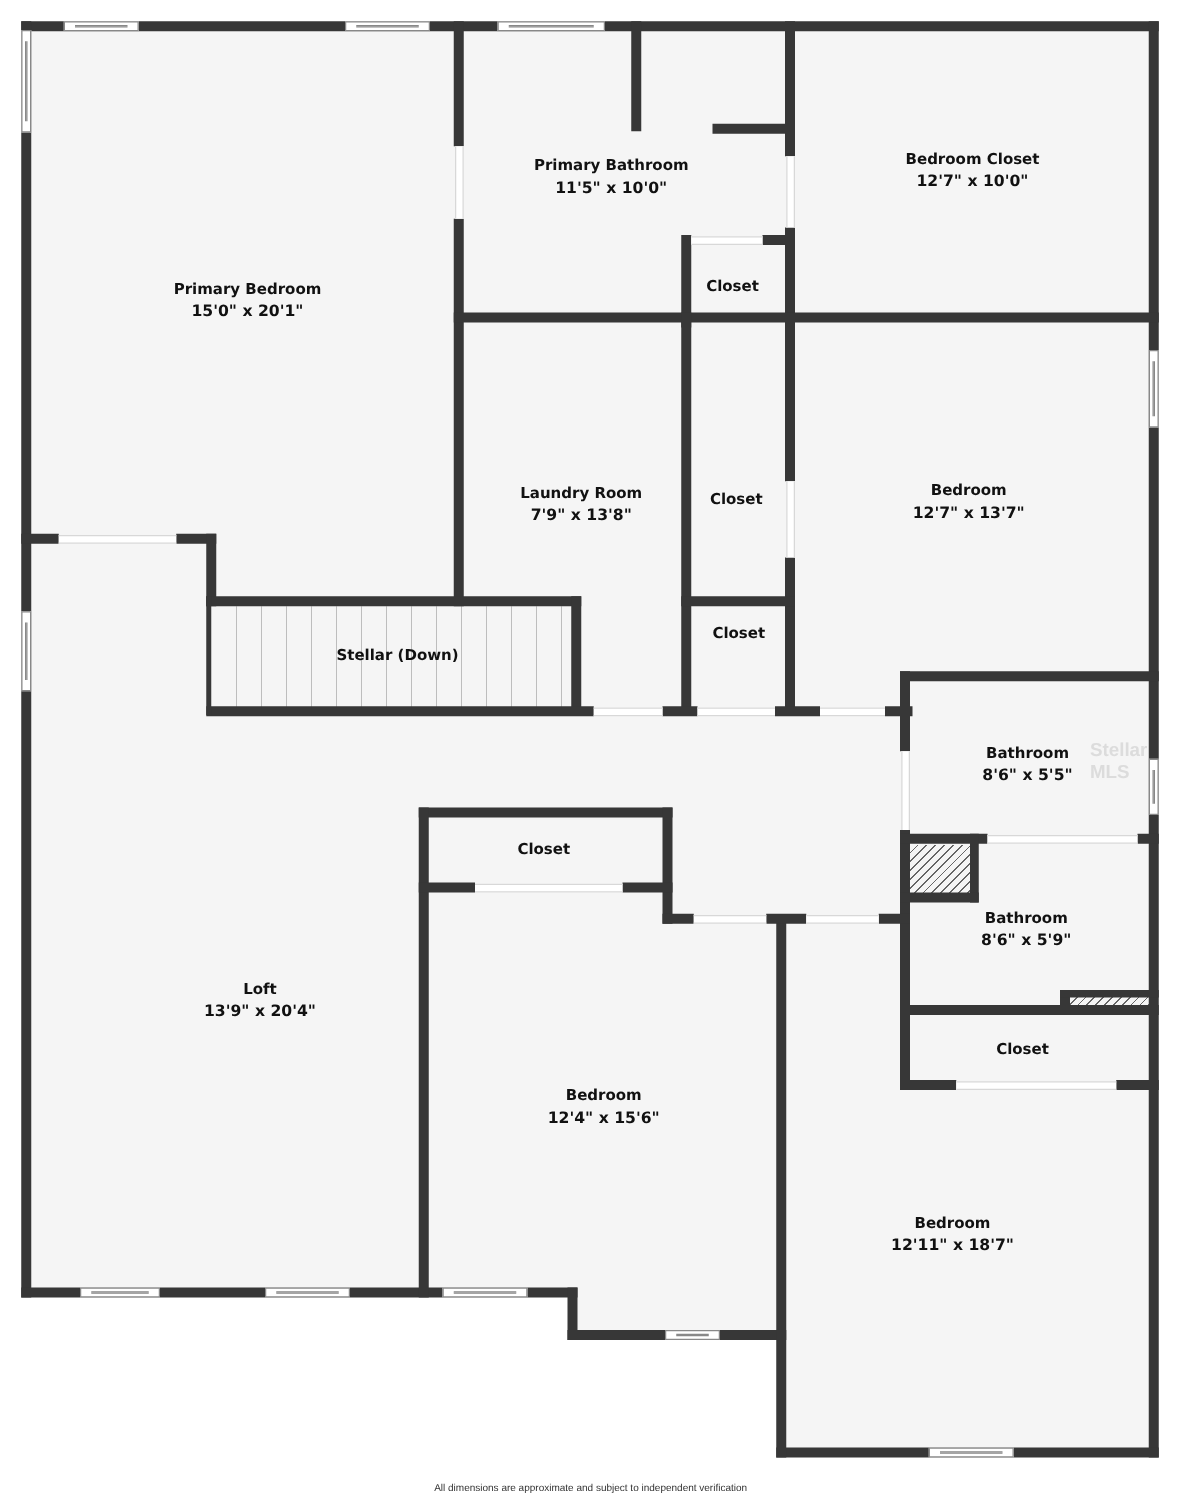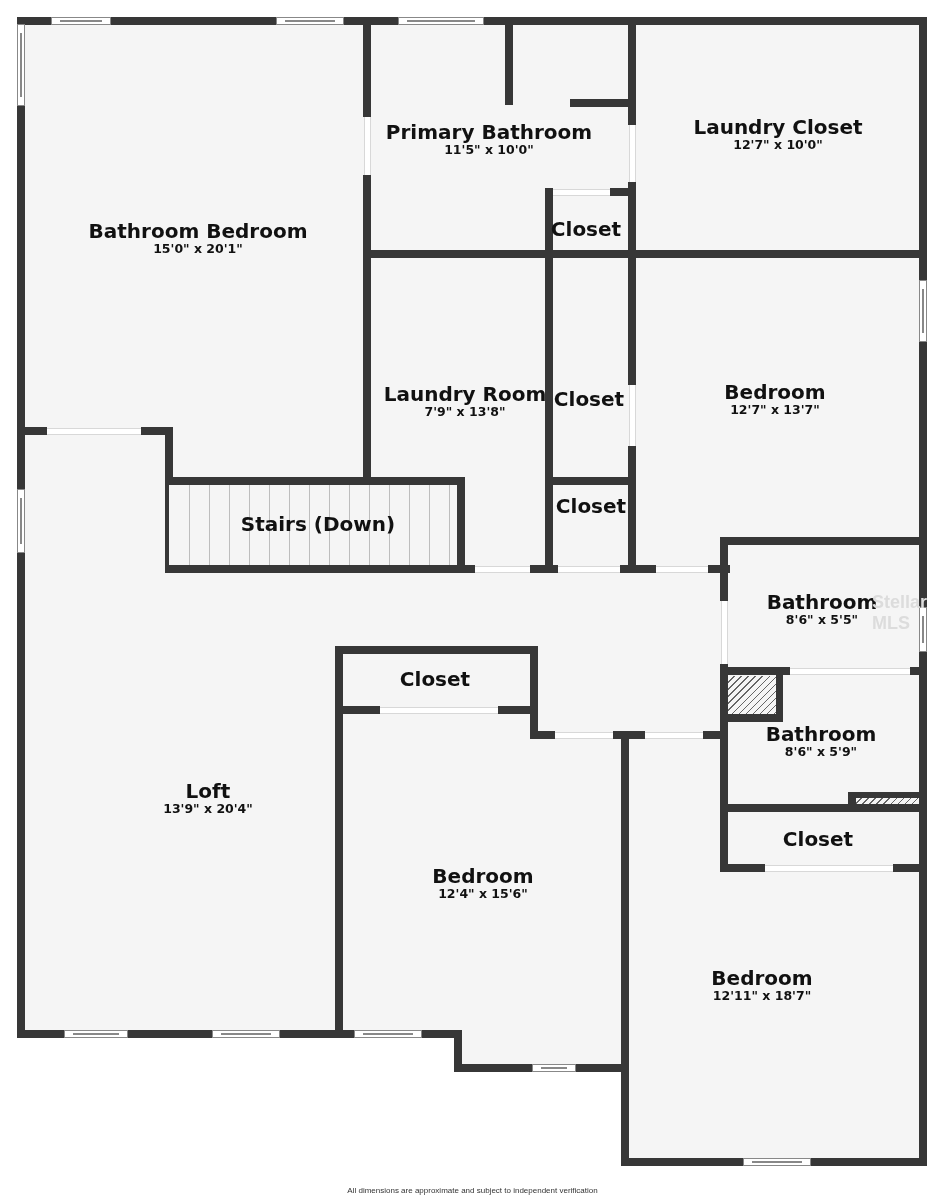--- a/index.html
+++ b/index.html
@@ -6,26 +6,26 @@
   body{width:945px;height:1200px;position:relative;overflow:hidden;font-family:"DejaVu Sans","Liberation Sans",sans-serif;}
   .floor{position:absolute;background:#f5f5f5;}
   .w{position:absolute;background:#373737;}
   .door{position:absolute;background:#ffffff;}
   .door.h{border-top:1px solid #d8d8d8;border-bottom:1px solid #d8d8d8;}
   .door.v{border-left:1px solid #d8d8d8;border-right:1px solid #d8d8d8;}
   .win{position:absolute;background:#fff;box-sizing:border-box;border:1px solid #888;}
   .win.h::after{content:"";position:absolute;left:8px;right:8px;top:2px;bottom:2px;border-top:1px solid #888;border-bottom:1px solid #888;}
   .win.v::after{content:"";position:absolute;top:8px;bottom:8px;left:2px;right:2px;border-left:1px solid #888;border-right:1px solid #888;}
   .label{position:absolute;text-align:center;color:#111;transform:translateX(-50%);white-space:nowrap;}
-  .label .name{font-weight:bold;font-size:20px;line-height:20px;display:block;}
+  .label .name{font-weight:bold;font-size:12px;line-height:20px;display:block;}
   .label .dim{font-weight:bold;font-size:12.5px;line-height:16px;display:block;}
   .stairs{position:absolute;background:repeating-linear-gradient(to right,#f5f5f5 0,#f5f5f5 19px,#bdbdbd 19px,#bdbdbd 20px);}
   .hatch{position:absolute;background:repeating-linear-gradient(135deg,#f5f5f5 0,#f5f5f5 4px,#666 4px,#666 5px);}
   .footer{position:absolute;left:0;right:0;top:1186px;text-align:center;font-size:8px;color:#333;font-family:"Liberation Sans",sans-serif;}
-  .watermark{position:absolute;left:872px;top:592px;font-size:18px;font-weight:bold;color:#dcdcdc;font-family:"Liberation Sans",sans-serif;}
+  .watermark{position:absolute;left:872px;top:592px;font-size:15px;font-weight:bold;color:#dcdcdc;font-family:"Liberation Sans",sans-serif;}
 </style>
 </head>
 <body>
 
 <div class="floor" style="left:20px;top:20px;width:905px;height:1014px;"></div>
 <div class="floor" style="left:455px;top:1030px;width:470px;height:40px;"></div>
 <div class="floor" style="left:625px;top:1060px;width:300px;height:105px;"></div>
 
 <div class="stairs" style="left:170px;top:485px;width:288px;height:82px;"></div>
 
@@ -118,50 +118,50 @@
 <div class="win v" style="left:17px;top:489px;width:8px;height:64px;"></div>
 <div class="win v" style="left:919px;top:280px;width:8px;height:62px;"></div>
 <div class="win v" style="left:919px;top:607px;width:8px;height:45px;"></div>
 <div class="win h" style="left:64px;top:1030px;width:64px;height:8px;"></div>
 <div class="win h" style="left:212px;top:1030px;width:68px;height:8px;"></div>
 <div class="win h" style="left:354px;top:1030px;width:68px;height:8px;"></div>
 <div class="win h" style="left:532px;top:1064px;width:44px;height:8px;"></div>
 <div class="win h" style="left:743px;top:1158px;width:68px;height:8px;"></div>
 
 <div class="label" style="left:198px;top:221px;">
-  <span class="name">Bathroom Bedroom</span>
+  <span class="name">Primary Bedroom</span>
   <span class="dim">15'0" x 20'1"</span>
 </div>
 <div class="label" style="left:489px;top:122px;">
   <span class="name">Primary Bathroom</span>
   <span class="dim">11'5" x 10'0"</span>
 </div>
 <div class="label" style="left:778px;top:117px;">
-  <span class="name">Laundry Closet</span>
+  <span class="name">Bedroom Closet</span>
   <span class="dim">12'7" x 10'0"</span>
 </div>
 <div class="label" style="left:586px;top:219px;">
   <span class="name">Closet</span>
 </div>
 <div class="label" style="left:465px;top:384px;">
   <span class="name">Laundry Room</span>
   <span class="dim">7'9" x 13'8"</span>
 </div>
 <div class="label" style="left:589px;top:389px;">
   <span class="name">Closet</span>
 </div>
 <div class="label" style="left:775px;top:382px;">
   <span class="name">Bedroom</span>
   <span class="dim">12'7" x 13'7"</span>
 </div>
 <div class="label" style="left:591px;top:496px;">
   <span class="name">Closet</span>
 </div>
 <div class="label" style="left:318px;top:514px;">
-  <span class="name">Stairs (Down)</span>
+  <span class="name">Stellar (Down)</span>
 </div>
 <div class="label" style="left:822px;top:592px;">
   <span class="name">Bathroom</span>
   <span class="dim">8'6" x 5'5"</span>
 </div>
 <div class="label" style="left:821px;top:724px;">
   <span class="name">Bathroom</span>
   <span class="dim">8'6" x 5'9"</span>
 </div>
 <div class="label" style="left:435px;top:669px;">

